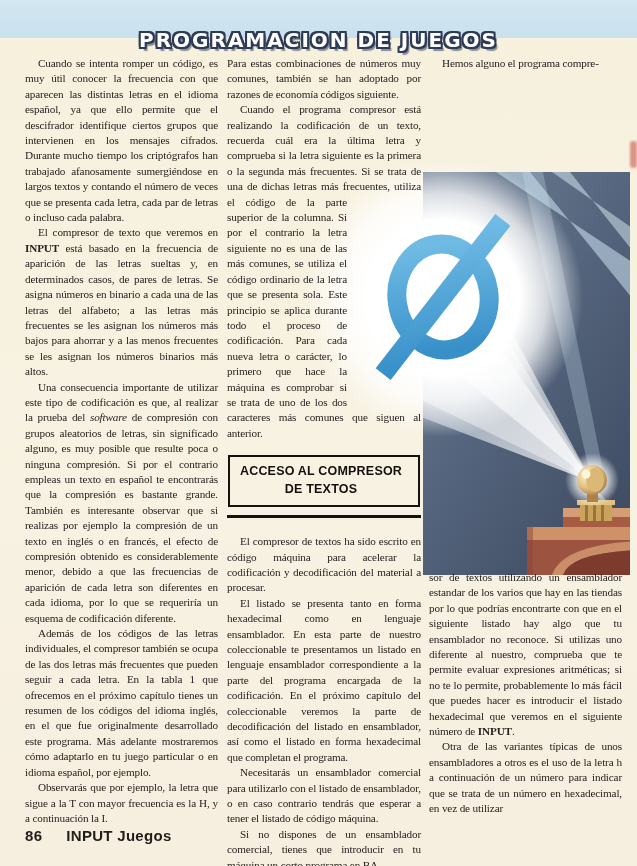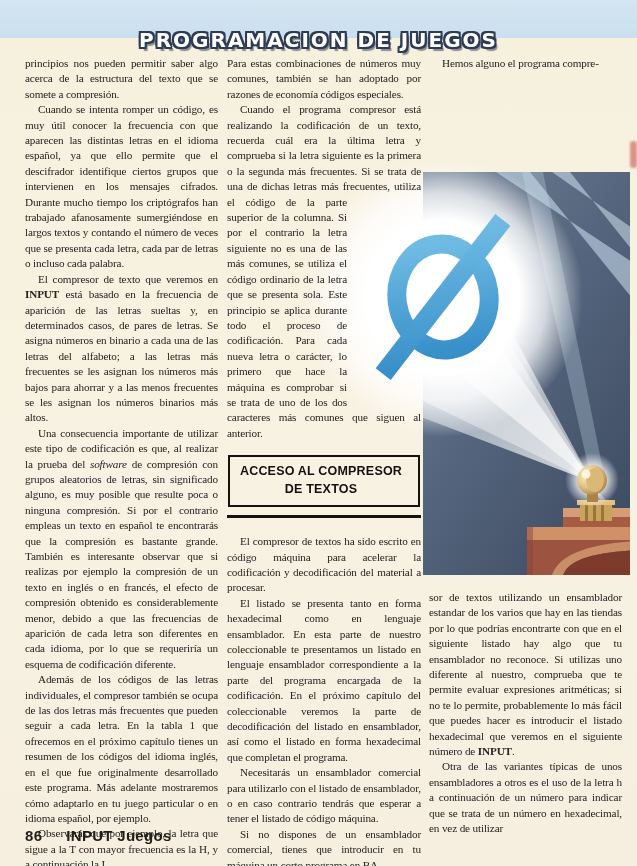--- a/index.html
+++ b/index.html
@@ -25,21 +25,21 @@
   .col{
     position:absolute; z-index:2; width:193px;
     font-size:11.2px; line-height:15.4px; letter-spacing:-0.15px;
     color:#272220; text-align:justify;
   }
   .col p{margin:0;}
   .col p.ind{text-indent:13px;}
   .col1{left:25px;  top:56px;}
   .col2{left:227px; top:56px; width:194px;}
   .col3a{left:429px; top:56px;}
-  .col3b{left:429px; top:590px;}
+  .col3b{left:429px; top:570px;}
   .wrapspacer{float:right; width:66px; height:205px; margin:2px 0 4px 8px;}
   .headbox{
     border:2px solid #15130f; margin:14px 1px 0 1px; padding:6px 12px 7px 6px;
     font-family:"Liberation Sans","DejaVu Sans",sans-serif;
     font-weight:bold; font-size:12.5px; line-height:1.4; letter-spacing:0.2px;
     color:#14110d; text-align:center;
   }
   .headrule{border-top:3px solid #15130f; margin:8px 0 16px 0;}
   .illus{position:absolute; left:300px; top:164px; width:337px; height:413px; z-index:0;}
   .footer{
@@ -138,30 +138,29 @@
         <rect x="287" y="328" width="11" height="10" fill="#ad8245"></rect>
         <circle cx="292" cy="316" r="15" fill="url(#goldG)"></circle>
         <ellipse cx="295" cy="316" rx="9" ry="12" fill="#d9b878"></ellipse>
         <circle cx="286" cy="310" r="4.5" fill="#fdf6dd"></circle>
       </g>
     </svg>
     
   </div>
 
   <div class="col col1">
-    <p class="t">principios nos pueden permitir saber algo acerca de la estructura del texto que se somete a compresión.</p>
     <p class="t ind">Cuando se intenta romper un código, es muy útil conocer la frecuencia con que aparecen las distintas letras en el idioma español, ya que ello permite que el descifrador identifique ciertos grupos que intervienen en los mensajes cifrados. Durante mucho tiempo los criptógrafos han trabajado afanosamente sumergiéndose en largos textos y contando el número de veces que se presenta cada letra, cada par de letras o incluso cada palabra.</p>
     <p class="t ind"><span>El compresor de texto que veremos en </span><b>INPUT</b><span> está basado en la frecuencia de aparición de las letras sueltas y, en determinados casos, de pares de letras. Se asigna números en binario a cada una de las letras del alfabeto; a las letras más frecuentes se les asignan los números más bajos para ahorrar y a las menos frecuentes se les asignan los números binarios más altos.</span></p>
     <p class="t ind"><span>Una consecuencia importante de utilizar este tipo de codificación es que, al realizar la prueba del </span><i>software</i><span> de compresión con grupos aleatorios de letras, sin significado alguno, es muy posible que resulte poca o ninguna compresión. Si por el contrario empleas un texto en español te encontrarás que la compresión es bastante grande. También es interesante observar que si realizas por ejemplo la compresión de un texto en inglés o en francés, el efecto de compresión obtenido es considerablemente menor, debido a que las frecuencias de aparición de cada letra son diferentes en cada idioma, por lo que se requeriría un esquema de codificación diferente.</span></p>
     <p class="t ind">Además de los códigos de las letras individuales, el compresor también se ocupa de las dos letras más frecuentes que pueden seguir a cada letra. En la tabla 1 que ofrecemos en el próximo capítulo tienes un resumen de los códigos del idioma inglés, en el que fue originalmente desarrollado este programa. Más adelante mostraremos cómo adaptarlo en tu juego particular o en idioma español, por ejemplo.</p>
     <p class="t ind">Observarás que por ejemplo, la letra que sigue a la T con mayor frecuencia es la H, y a continuación la I.</p>
   </div>
 
   <div class="col col2">
-    <p class="t">Para estas combinaciones de números muy comunes, también se han adoptado por razones de economía códigos especiales.</p>
+    <p class="t">Para estas combinaciones de números muy comunes, también se han adoptado por razones de economía códigos siguiente.</p>
     <p class="t ind"><span>Cuando el programa compresor está realizando la codificación de un texto, recuerda cuál era la última letra y comprueba si la letra siguiente es la primera o la segunda más frecuentes. Si se trata de una de dichas letras más frecuentes, utiliza el código de la</span><span class="wrapspacer"></span> <span>parte superior de la columna. Si por el contrario la letra siguiente no es una de las más comunes, se utiliza el código ordinario de la letra que se presenta sola. Este principio se aplica durante todo el proceso de codificación. Para cada nueva letra o carácter, lo primero que hace la máquina es comprobar si se trata de uno de los dos caracteres más comunes que siguen al anterior.</span></p>
     <div class="headbox"><span>ACCESO AL COMPRESOR DE TEXTOS</span></div>
     <div class="headrule"></div>
     <p class="t ind">El compresor de textos ha sido escrito en código máquina para acelerar la codificación y decodificación del material a procesar.</p>
     <p class="t ind">El listado se presenta tanto en forma hexadecimal como en lenguaje ensamblador. En esta parte de nuestro coleccionable te presentamos un listado en lenguaje ensamblador correspondiente a la parte del programa encargada de la codificación. En el próximo capítulo del coleccionable veremos la parte de decodificación del listado en ensamblador, así como el listado en forma hexadecimal que completan el programa.</p>
     <p class="t ind">Necesitarás un ensamblador comercial para utilizarlo con el listado de ensamblador, o en caso contrario tendrás que esperar a tener el listado de código máquina.</p>
     <p class="t ind">Si no dispones de un ensamblador comercial, tienes que introducir en tu máquina un corto programa en BA-</p>
   </div>
 
   <div class="col col3a">

